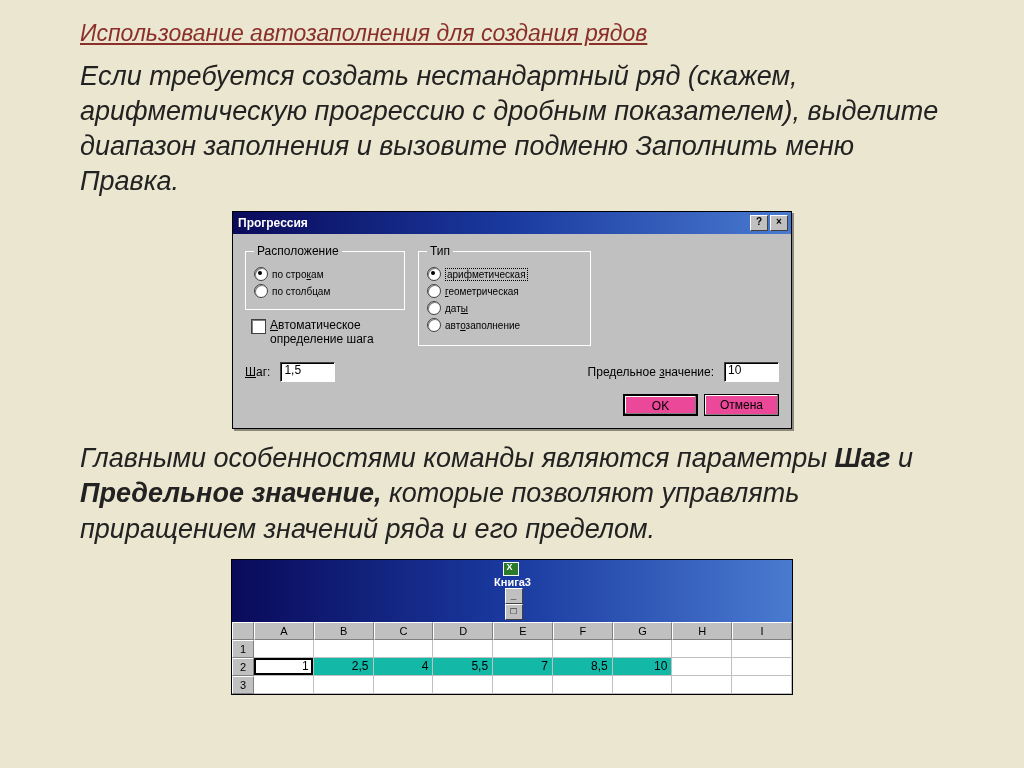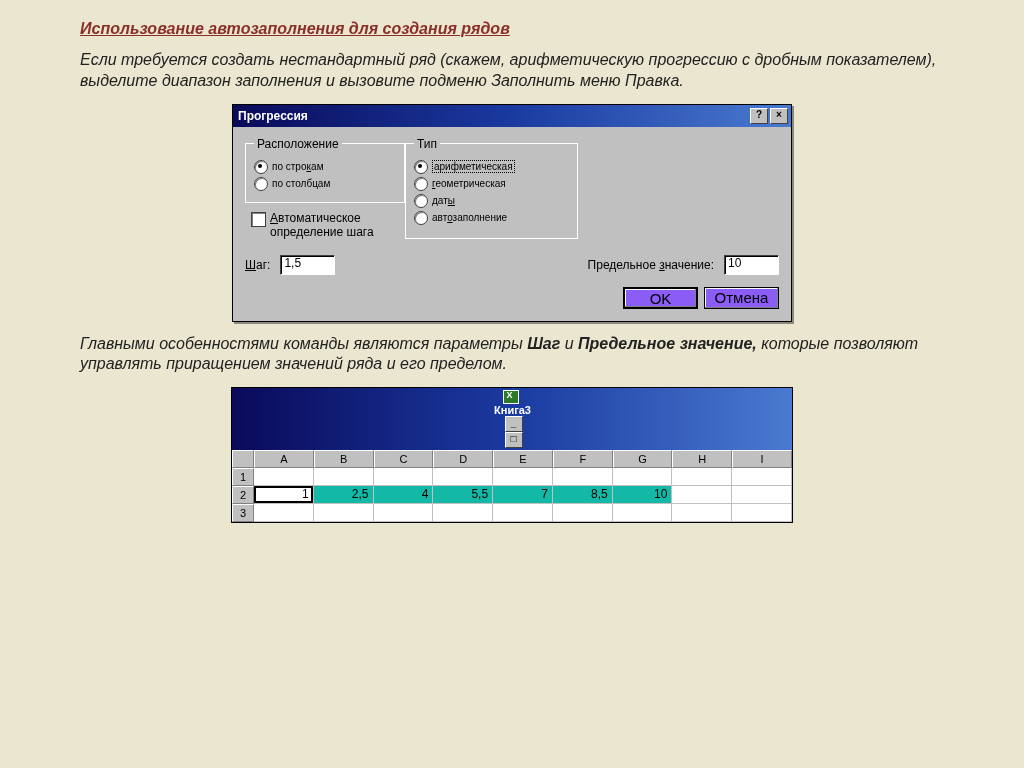--- a/index.html
+++ b/index.html
@@ -9,28 +9,28 @@
     font-family: Arial, sans-serif;
     overflow: hidden;
   }
   .slide {
     padding: 20px 80px 0 80px;
     box-sizing: border-box;
     height: 768px;
     position: relative;
   }
   .title {
-    font-size: 16px;
-    font-weight: bold;
+    font-size: 23px;
+    font-weight: normal;
     font-style: italic;
     color: #8a2f2a;
     text-decoration: underline;
   }
   .para {
-    font-size: 16px;
+    font-size: 27px;
     color: #222;
     font-style: italic;
     margin: 12px 0;
     line-height: 1.3;
   }
   .bold-it { font-weight:bold; }
 
   
   .dialog {
     width: 560px; box-sizing: border-box;
@@ -50,21 +50,21 @@
   }
   .titlebar .spacer { flex: 1; }
   .tb-btn {
     width:16px; height:14px; background:#c0c0c0;
     border:1px solid #fff; border-right-color:#404040; border-bottom-color:#404040;
     margin-left:2px; color:#000; font-weight:bold;
     font-size:10px; text-align:center; line-height:12px;
     font-family: Arial;
   }
   .dlg-body { padding: 10px 12px 12px 12px; }
-  .row { display:flex; gap:0; }
+  .row { display:flex; gap:13px; }
   fieldset {
     border:1px solid #808080;
     border-top-color:#fff; border-left-color:#fff;
     box-shadow: inset 1px 1px 0 #808080;
     padding: 6px 8px 8px 8px;
     margin:0;
   }
   fieldset.gb {
     border: 1px groove #fff;
     box-shadow:none;
@@ -88,24 +88,24 @@
   .u { text-decoration: underline; }
   .inset-input {
     background:#fff; border:1px solid #404040;
     border-right-color:#fff; border-bottom-color:#fff;
     box-shadow: inset 1px 1px 0 #000;
     height:20px; padding:0 3px; font-size:12px;
     box-sizing:border-box;
   }
   .bottom-row { display:flex; align-items:center; margin-top:16px; }
   .btn3d {
-    min-width:75px; height:22px; background:#8b5cf6;
+    min-width:75px; height:22px; background:#ec4899;
     border:1px solid #000; box-sizing:border-box;
     box-shadow: inset -1px -1px 0 #808080, inset 1px 1px 0 #fff;
-    text-align:center; font-size:15px; line-height:20px;
+    text-align:center; font-size:12px; line-height:20px;
     margin-left:6px;
   }
   .arith-focus {
     border:1px dotted #000; padding:0 1px;
   }
 
   
   .wb {
     width:560px; margin: 8px auto 0 auto;
     border:1px solid #000;

